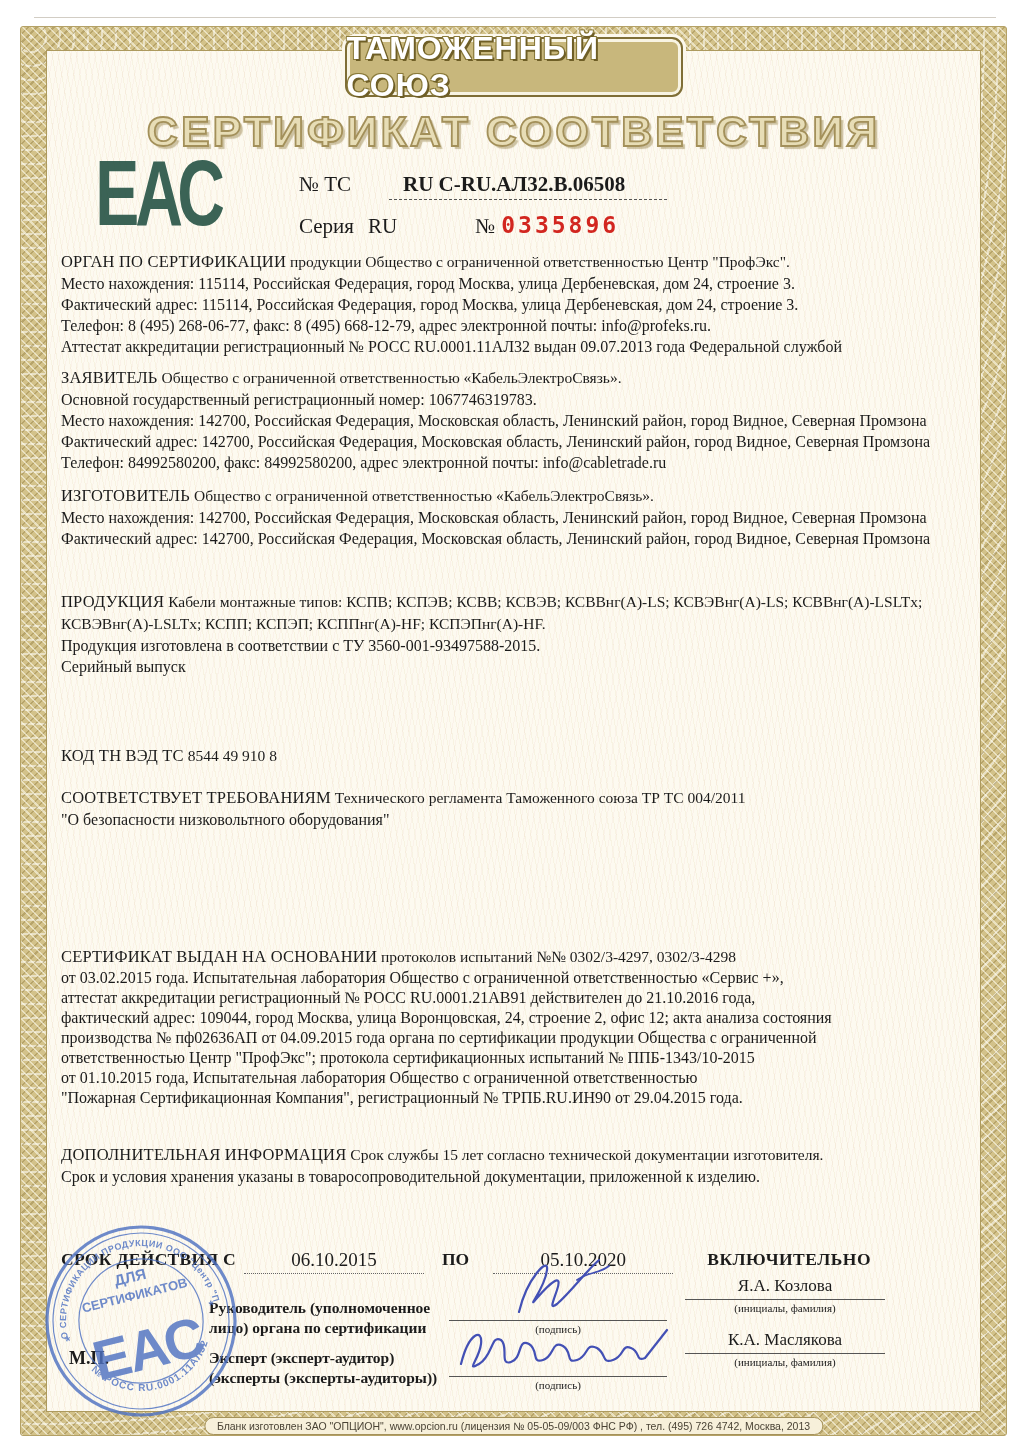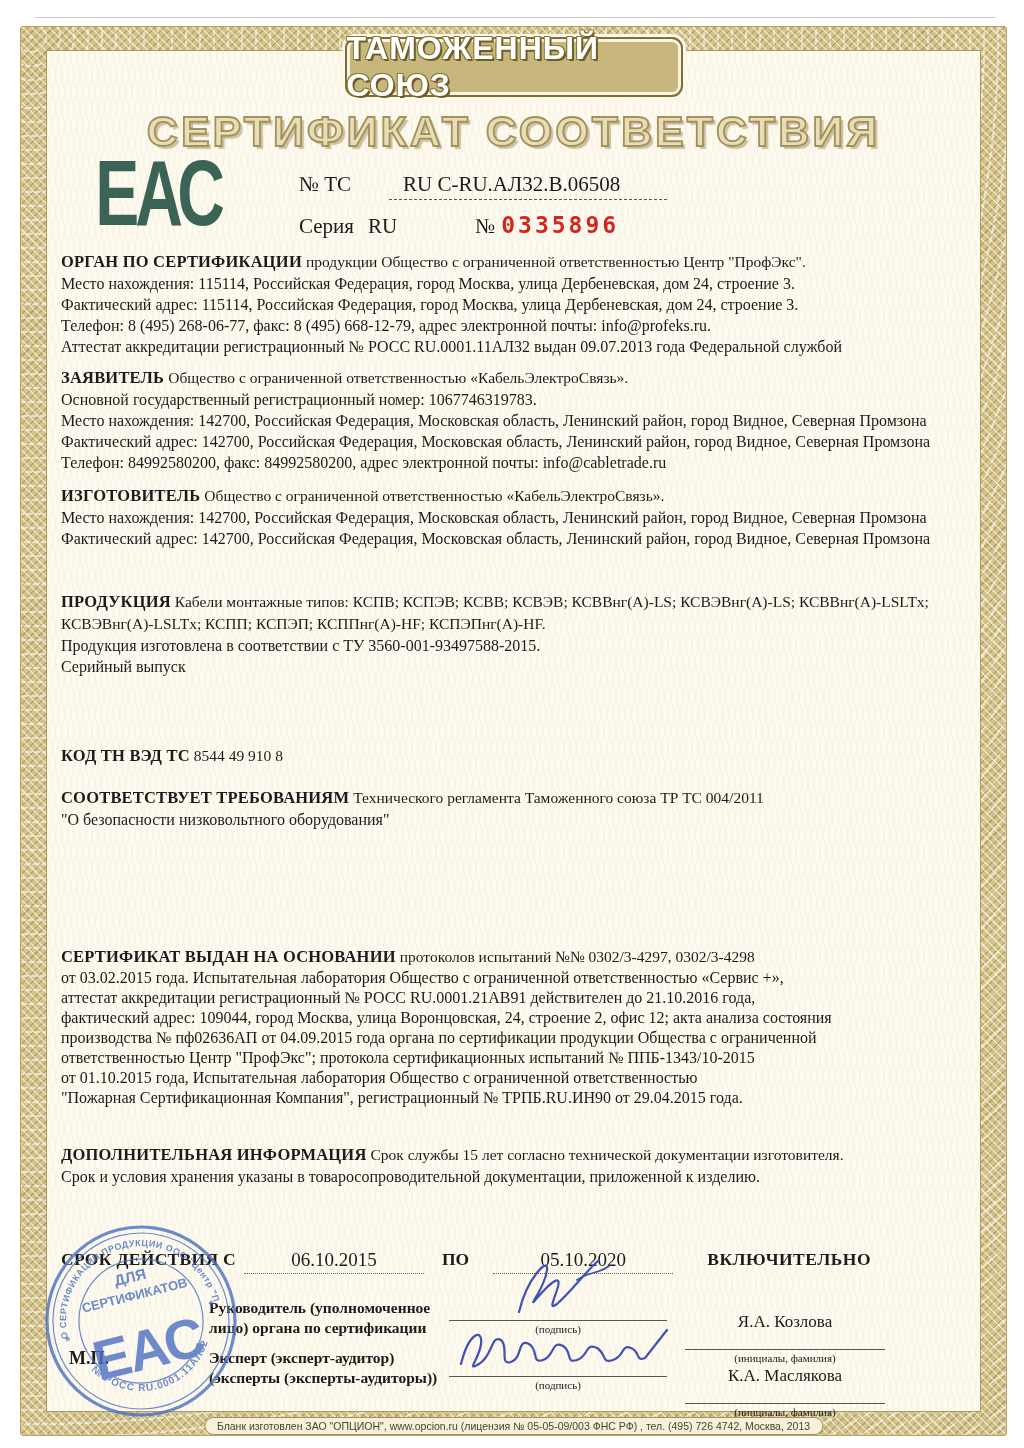--- a/index.html
+++ b/index.html
@@ -34,31 +34,31 @@
   .union-text{font-family:"Liberation Sans",sans-serif;font-weight:800;font-size:32px;letter-spacing:1px;
               color:#ffffff;text-shadow:2px 2px 0 #6e5e26,-1px -1px 0 #8a7a3a,1px -1px 0 #8a7a3a,-1px 1px 0 #8a7a3a;}
 
   .cert-title{margin:0;padding-top:56px;text-align:center;
               font-family:"Liberation Sans",sans-serif;font-weight:800;font-size:43px;letter-spacing:3px;
               color:#e7ddb6;-webkit-text-stroke:1.8px #a3905a;
               text-shadow:3px 3px 1px rgba(146,126,66,.45);}
 
   .numline{display:flex;align-items:baseline;margin:16px 0 0 252px;font-size:21px;gap:18px;}
   .num-label{width:72px;}
-  .num-value{border-bottom:1px dashed #555;padding:0 34px 2px 14px;min-width:230px;}
+  .num-value{border-bottom:1px dashed #555;padding:0 34px 2px 14px;min-width:230px;font-weight:bold;}
   .series-line{display:flex;align-items:baseline;margin:12px 0 0 252px;font-size:21px;}
   .series-label{margin-right:14px;}
   .series-region{margin-right:78px;}
   .serial-no-sign{margin-right:6px;}
   .serial-no{font-family:"DejaVu Sans Mono",monospace;font-weight:bold;font-size:23px;
              letter-spacing:3px;color:#d2261f;}
 
   .content-flow{padding:0 42px 0 14px;position:relative;z-index:3;}
   .sec{margin:0;line-height:22px;}
-  .sec-title{font-weight:bold;font-size:16.5px;letter-spacing:.2px;margin-top:39px;}
+  .sec-title{font-weight:normal;font-size:16.5px;letter-spacing:.2px;margin-top:39px;}
   .sec-inline{font-size:15.5px;}
   .line{font-size:16px;line-height:21px;}
   .s0{margin-top:12px}.s1{margin-top:10px}.s2{margin-top:12px}.s3{margin-top:42px}
   .s4{margin-top:68px}.s5{margin-top:20px}.s6{margin-top:116px}.s7{margin-top:36px}
   .sec6 .line{line-height:20px;}
 
   .validity{display:flex;align-items:flex-start;margin-top:62px;position:relative;z-index:6;}
   .validity-label{font-weight:bold;font-size:17.5px;letter-spacing:.3px;}
   .date-line{width:180px;border-bottom:1.5px dotted #666;text-align:center;font-size:19px;
              padding-bottom:2px;margin-left:8px;}
@@ -66,21 +66,21 @@
   .incl{font-weight:bold;font-size:17.5px;letter-spacing:.5px;margin-left:34px;}
 
   .sig-block{position:relative;height:120px;margin-top:10px;z-index:6;}
   .mp{position:absolute;left:8px;top:64px;font-weight:bold;font-size:18px;}
   .sig-label{position:absolute;left:148px;width:262px;font-weight:bold;font-size:15.5px;line-height:20px;}
   .lbl1{top:14px;}
   .lbl2{top:64px;}
   .sigline{position:absolute;border-bottom:1px solid #555;}
   .caption{position:absolute;font-size:11px;color:#222;text-align:center;}
   .namebox{position:absolute;text-align:center;font-size:17px;}
-  .nameline{border-bottom:1px solid #555;padding-bottom:17px;margin-top:36px;}
+  .nameline{border-bottom:1px solid #555;padding-bottom:3px;}
   .sig-svg{position:absolute;pointer-events:none;}
 
   .stamp{position:absolute;left:-8px;top:1168px;width:204px;height:204px;z-index:5;
          opacity:.82;pointer-events:none;}
 
   .footer-pill{position:absolute;bottom:-24px;left:50%;transform:translateX(-50%);z-index:7;
                background:#f7f0da;border:1px solid #a5925a;border-radius:10px;padding:2px 12px;
                font-family:"Liberation Sans",sans-serif;font-size:10.5px;color:#4a4335;white-space:nowrap;}
 </style>
 </head>

